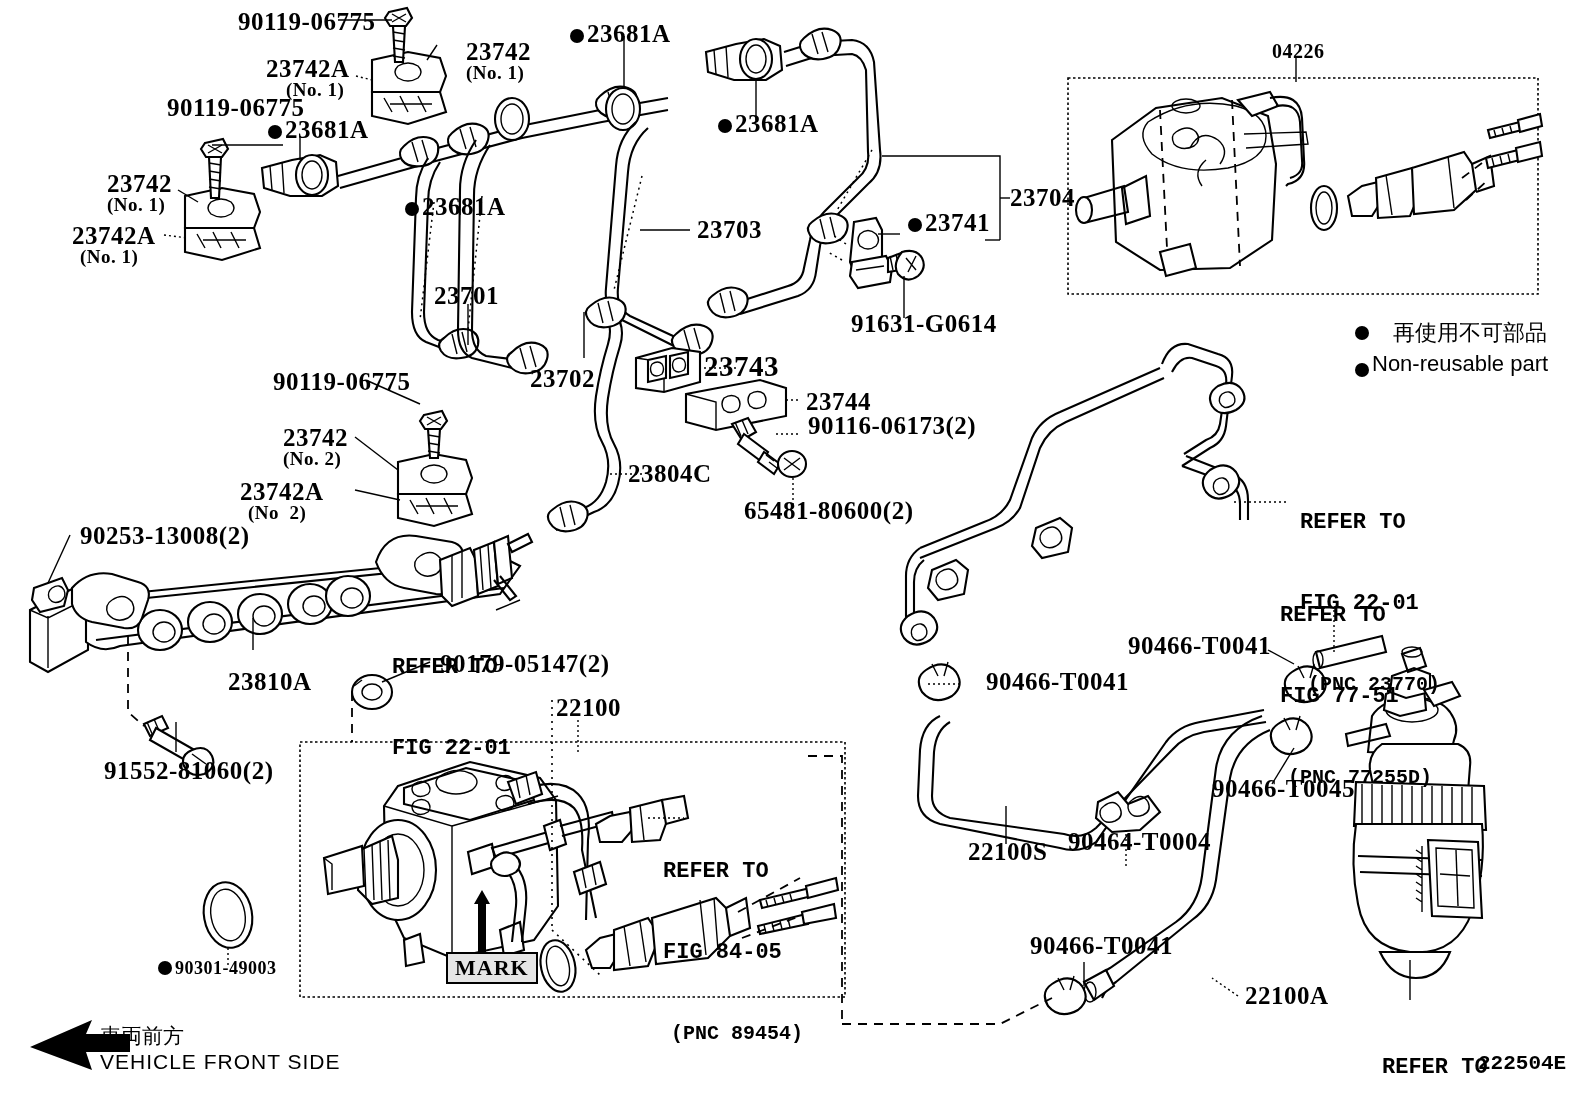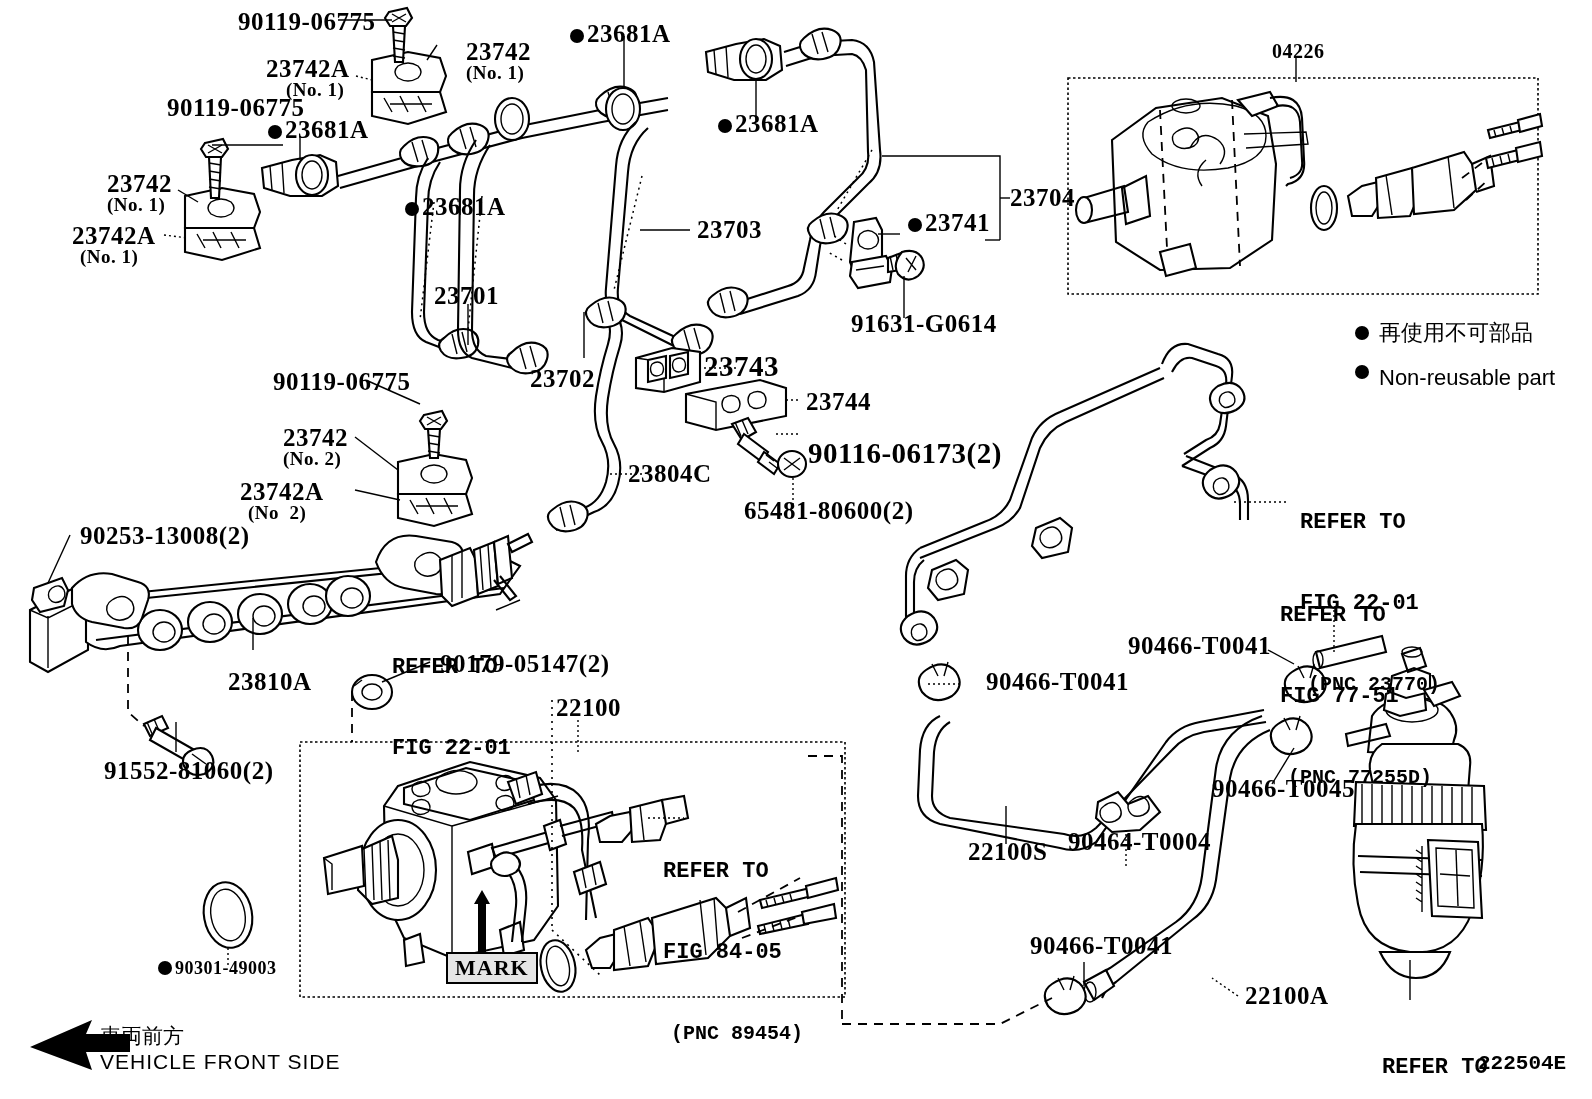--- a/index.html
+++ b/index.html
@@ -524,21 +524,21 @@
 <div class="lbl" style="left:434px;top:282px;font-size:25px">23701</div>
 <div class="lbl" style="left:530px;top:365px;font-size:25px">23702</div>
 <div class="lbl" style="left:697px;top:216px;font-size:25px">23703</div>
 <div class="lbl" style="left:1010px;top:184px;font-size:25px">23704</div>
 
 <div class="lbl" style="left:908px;top:209px;font-size:25px"><span class="dot"></span><span>23741</span></div>
 <div class="lbl" style="left:851px;top:310px;font-size:25px">91631-G0614</div>
 
 <div class="lbl" style="left:704px;top:350px;font-size:29px">23743</div>
 <div class="lbl" style="left:806px;top:388px;font-size:25px">23744</div>
-<div class="lbl" style="left:808px;top:437px;font-size:29px">90116-06173(2)</div>
+<div class="lbl" style="left:808px;top:412px;font-size:25px">90116-06173(2)</div>
 <div class="lbl" style="left:744px;top:497px;font-size:25px">65481-80600(2)</div>
 <div class="lbl" style="left:628px;top:460px;font-size:25px">23804C</div>
 
 <div class="lbl" style="left:273px;top:368px;font-size:25px">90119-06775</div>
 <div class="lbl" style="left:283px;top:424px;font-size:25px">23742</div>
 <div class="lbl sub" style="left:283px;top:448px">(No. 2)</div>
 <div class="lbl" style="left:240px;top:478px;font-size:25px">23742A</div>
 <div class="lbl sub" style="left:248px;top:502px">(No  2)</div>
 
 <div class="lbl" style="left:80px;top:522px;font-size:25px">90253-13008(2)</div>
@@ -578,25 +578,25 @@
   <div>FIG 84-05</div>
   <div style="font-size:20px;padding-left:8px">(PNC 89454)</div>
 </div>
 <div class="lbl m" style="left:1382px;top:1000px;font-size:22px;line-height:27px">
   <div>REFER TO</div>
   
   
 </div>
 
 <div class="legendbox" style="left:1355px;top:318px">
-  <div style="display:flex;align-items:center;gap:7px;margin-bottom:17px">
+  <div style="display:flex;align-items:center;gap:21px;margin-bottom:3px">
     <span class="dot"></span>
     <span class="jp" style="font-size:22px">再使用不可部品</span>
   </div>
-  <div style="display:flex;align-items:flex-start;gap:7px">
+  <div style="display:flex;align-items:flex-end;">
     <span class="dot"></span>
     <span style="font-size:22px;font-family:'Liberation Sans',sans-serif">Non-reusable part</span>
   </div>
 </div>
 
 <div style="position:absolute;left:100px;top:1022px">
   <div class="jp" style="font-size:21px">車両前方</div>
   <div style="font-size:21px;font-family:'Liberation Sans',sans-serif;letter-spacing:1px">VEHICLE FRONT SIDE</div>
 </div>
 

